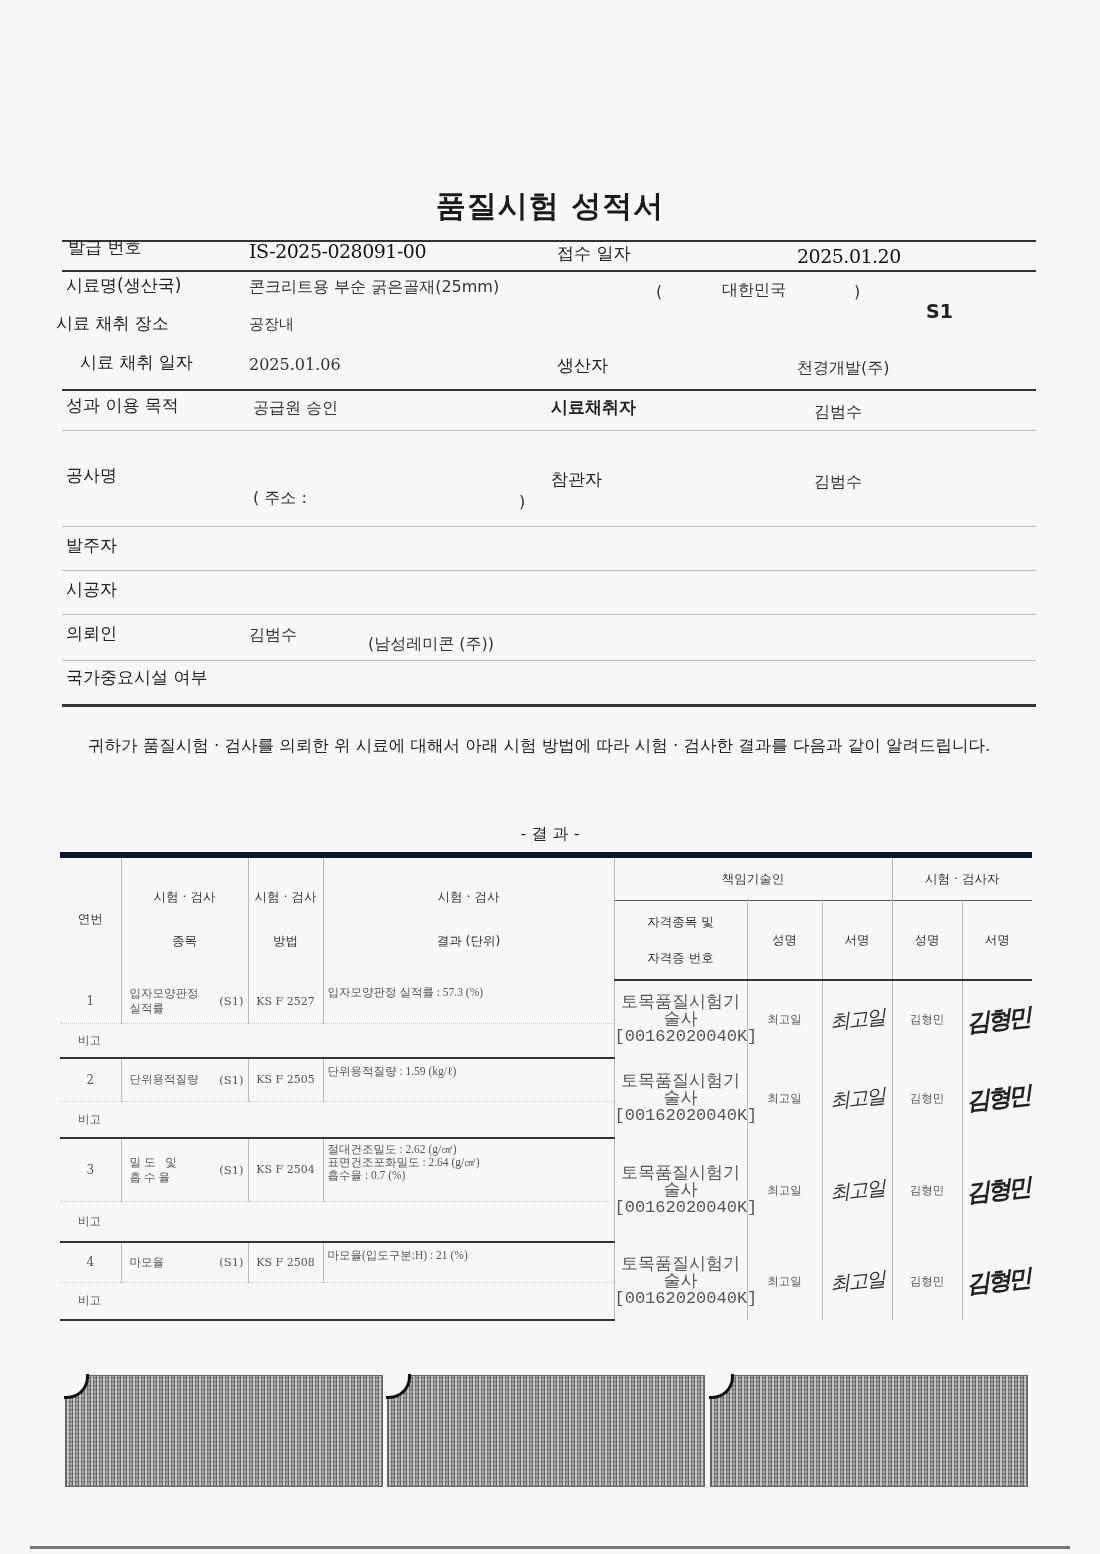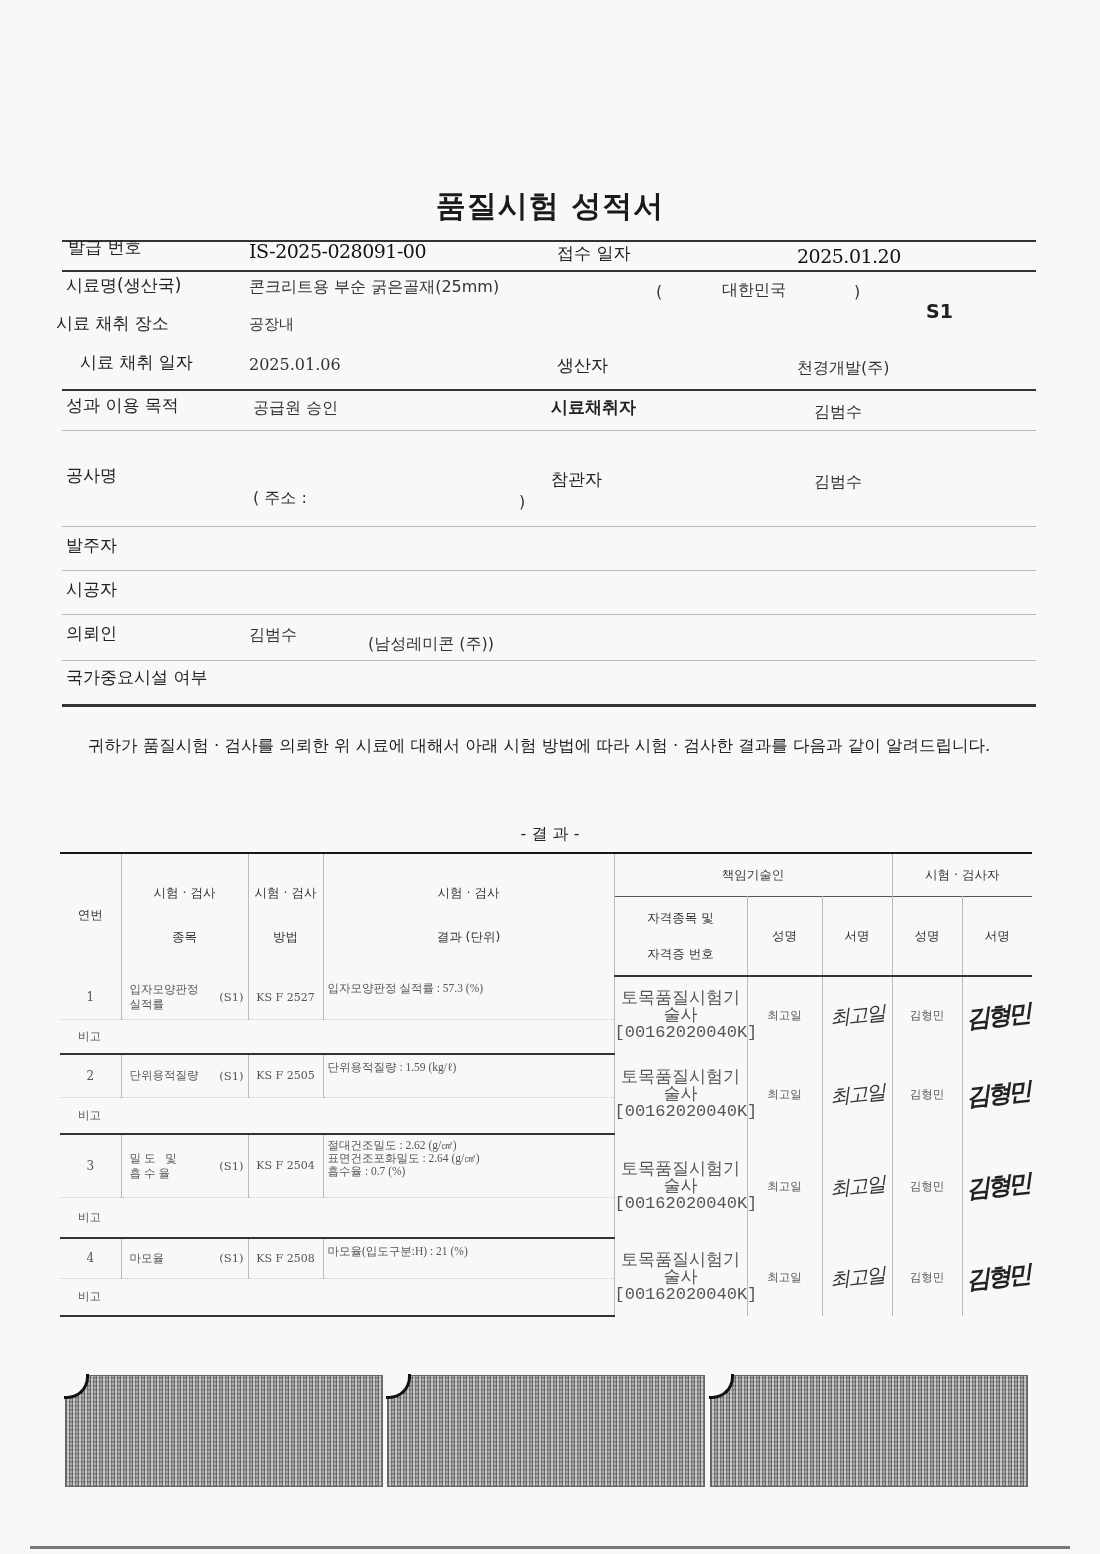--- a/index.html
+++ b/index.html
@@ -17,21 +17,21 @@
   .lbl { font-size: 17px; color: #222; }
   .val { font-size: 16px; color: #333; }
   .mono { font-family: "DejaVu Serif", "Liberation Serif", serif; }
   .issue { font-size: 19px; font-family: "DejaVu Serif", serif; letter-spacing: -0.5px; color: #111; }
   .s1 { font-size: 19px; font-weight: bold; color: #222; }
   .intro { left: 66px; top: 737px; width: 975px; font-size: 16.5px; line-height: 18px; white-space: normal; color: #222; text-indent: 22px; }
   .results-head { left: 0; width: 1100px; top: 824px; text-align: center; font-size: 16px; color: #222; }
 
   table.res { position: absolute; left: 60px; top: 852px; width: 972px; border-collapse: collapse; table-layout: fixed; font-size: 12px; color: #444; }
   table.res td, table.res th { border-left: 1px solid #bbb; border-right: 1px solid #bbb; padding: 0; font-weight: normal; text-align: center; vertical-align: middle; }
-  table.res tr.h1 th { height: 42px; border-top: 2px solid #0f172a; }
+  table.res tr.h1 th { height: 42px; border-top: 6px solid #0f172a; }
   table.res tr.h2 th { height: 78px; border-top: 1px solid #555; border-bottom: 2px solid #333; }
   table.res th { color: #333; font-size: 12.5px; line-height: 26px; }
   table.res td.first, table.res th.first { border-left: none; }
   table.res td.last, table.res th.last { border-right: none; }
   table.res tr.main td { border-top: none; }
   table.res tr.note td { border-bottom: 2px solid #333; }
   table.res tr.main td.l, table.res tr.note td.l { border-bottom: 1px dotted #ccc; }
   td.item { text-align: left !important; padding-left: 8px !important; font-family: "DejaVu Serif", serif; color: #555; font-size: 11.5px; line-height: 15px; position: relative; }
   td.item .tag { position: absolute; right: 4px; top: 50%; transform: translateY(-50%); }
   td.method { font-family: "DejaVu Serif", serif; color: #555; font-size: 11px; }

